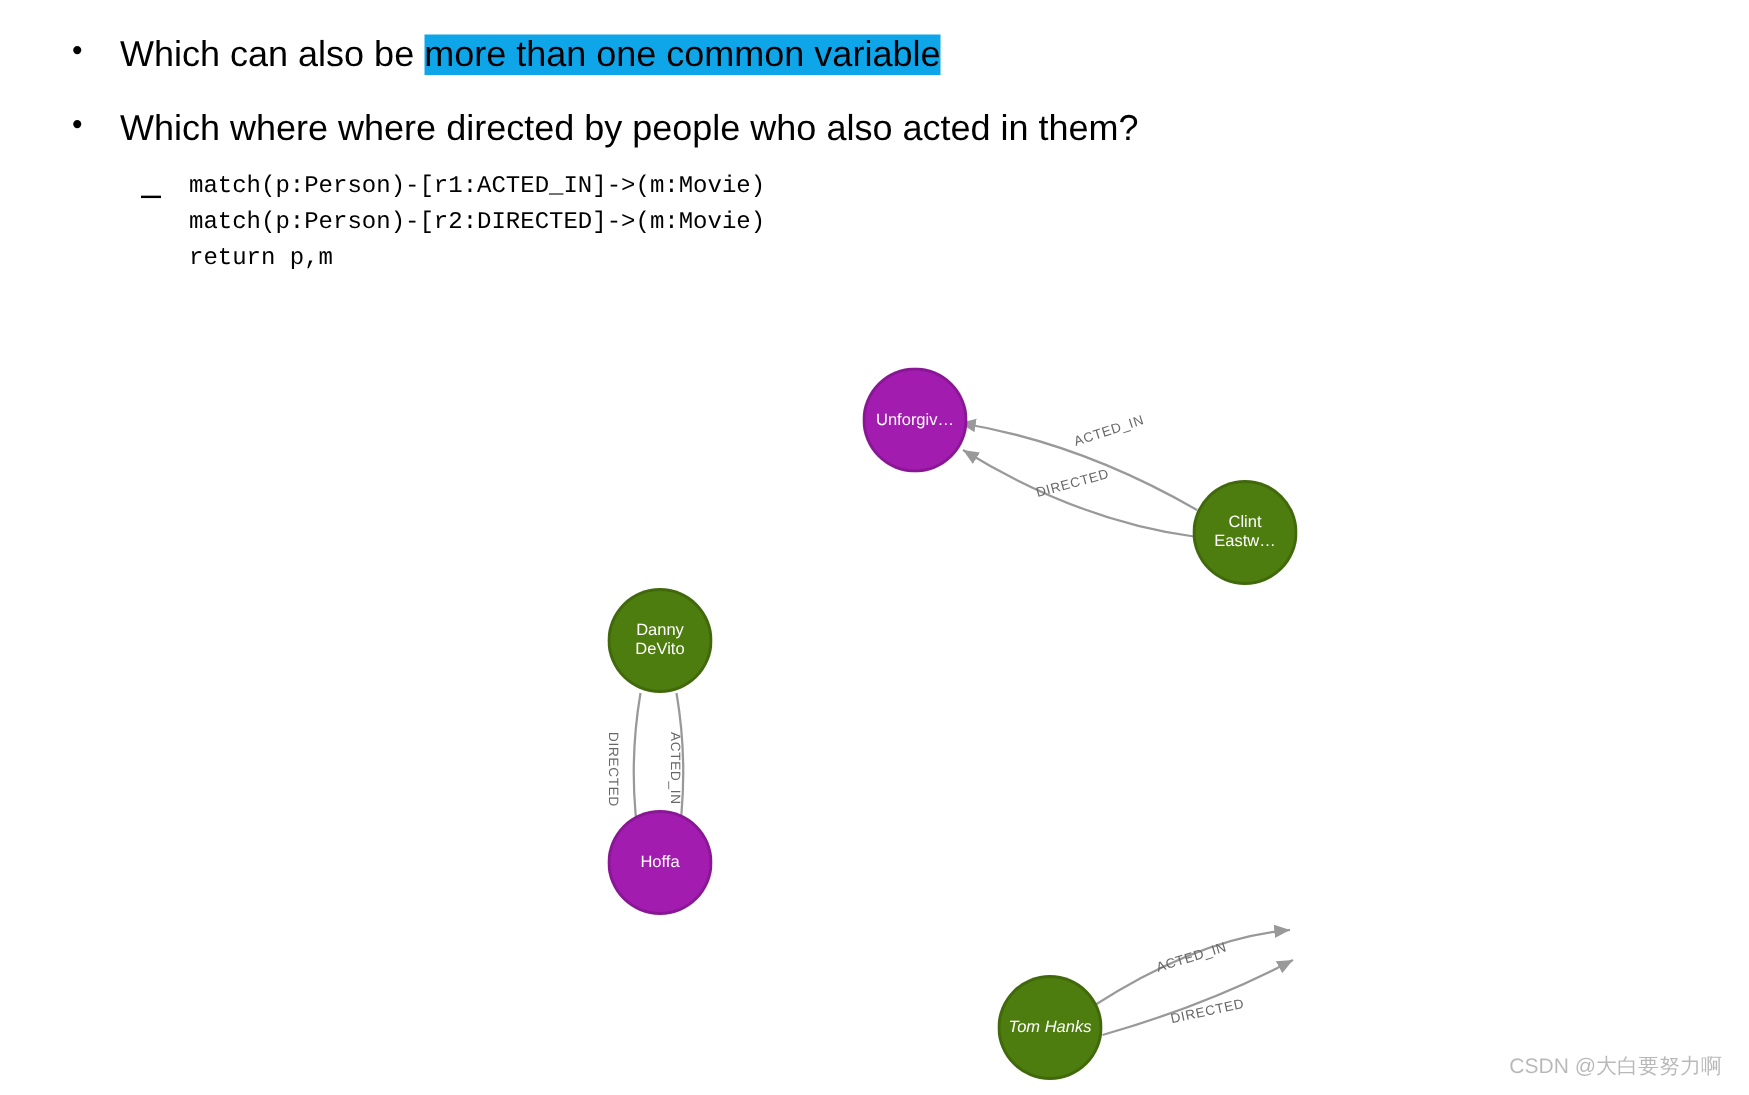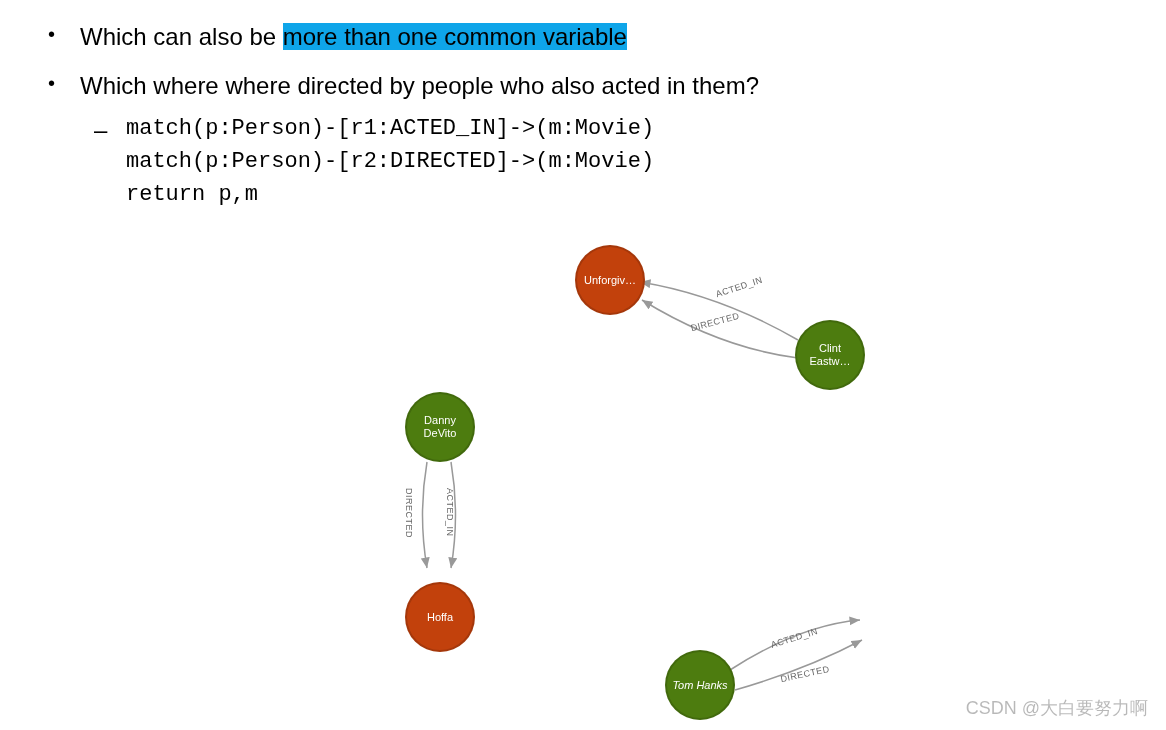--- a/index.html
+++ b/index.html
@@ -37,21 +37,21 @@
   }
   ul.sub-list {
     list-style: none;
     margin: 8px 0 0 0;
     padding: 0;
   }
   ul.sub-list > li {
     position: relative;
     padding-left: 46px;
     font-family: "Courier New", monospace;
-    font-size: 22px;
+    font-size: 16px;
     line-height: 1.5;
   }
   ul.sub-list > li::before {
     content: "–";
     position: absolute;
     left: 14px;
     top: 0;
     font-family: Arial, sans-serif;
     font-size: 24px;
   }
@@ -72,32 +72,32 @@
     align-items: center;
     justify-content: center;
     text-align: center;
     font-size: 11px;
     color: #fff;
     border: 2px solid rgba(0,0,0,0.15);
     line-height: 1.15;
     padding: 4px;
   }
   .node.person { background: #4d7c0f; }
-  .node.movie  { background: #c2410c; text-align: center; }
+  .node.movie  { background: #a21caf; text-align: center; }
   .edge-label {
     position: absolute;
     font-size: 9px;
     color: #666;
     letter-spacing: 0.5px;
   }
   .watermark {
     position: absolute;
     right: 18px;
     bottom: 10px;
-    font-size: 18px;
+    font-size: 14px;
     color: rgba(0,0,0,0.28);
     font-family: Arial, sans-serif;
   }
   svg.edges {
     position: absolute;
     left: 0; top: 0;
     width: 1166px;
     height: 730px;
   }
 </style>
@@ -144,21 +144,21 @@
     </div>
   <div class="node person" style="left:795px; top:320px;">
       <span>Clint Eastw…</span>
     </div>
   <div class="edge-label" style="left:715px; top:282px; transform:rotate(-18deg);">ACTED_IN</div>
   <div class="edge-label" style="left:690px; top:317px; transform:rotate(-15deg);">DIRECTED</div>
 
   <div class="node person" style="left:405px; top:392px;">
       <span>Danny DeVito</span>
     </div>
-  <div class="node movie" style="left:405px; top:582px;">
+  <div class="node movie" style="left:405px; top:540px;">
       <span>Hoffa</span>
     </div>
   <div class="edge-label" style="left:414px; top:488px; transform:rotate(90deg); transform-origin:left top;">DIRECTED</div>
   <div class="edge-label" style="left:455px; top:488px; transform:rotate(90deg); transform-origin:left top;">ACTED_IN</div>
 
   <div class="node person" style="left:665px; top:650px;font-style:italic;">
       <span>Tom Hanks</span>
     </div>
   <div class="edge-label" style="left:770px; top:633px; transform:rotate(-17deg);">ACTED_IN</div>
   <div class="edge-label" style="left:780px; top:669px; transform:rotate(-12deg);">DIRECTED</div>

